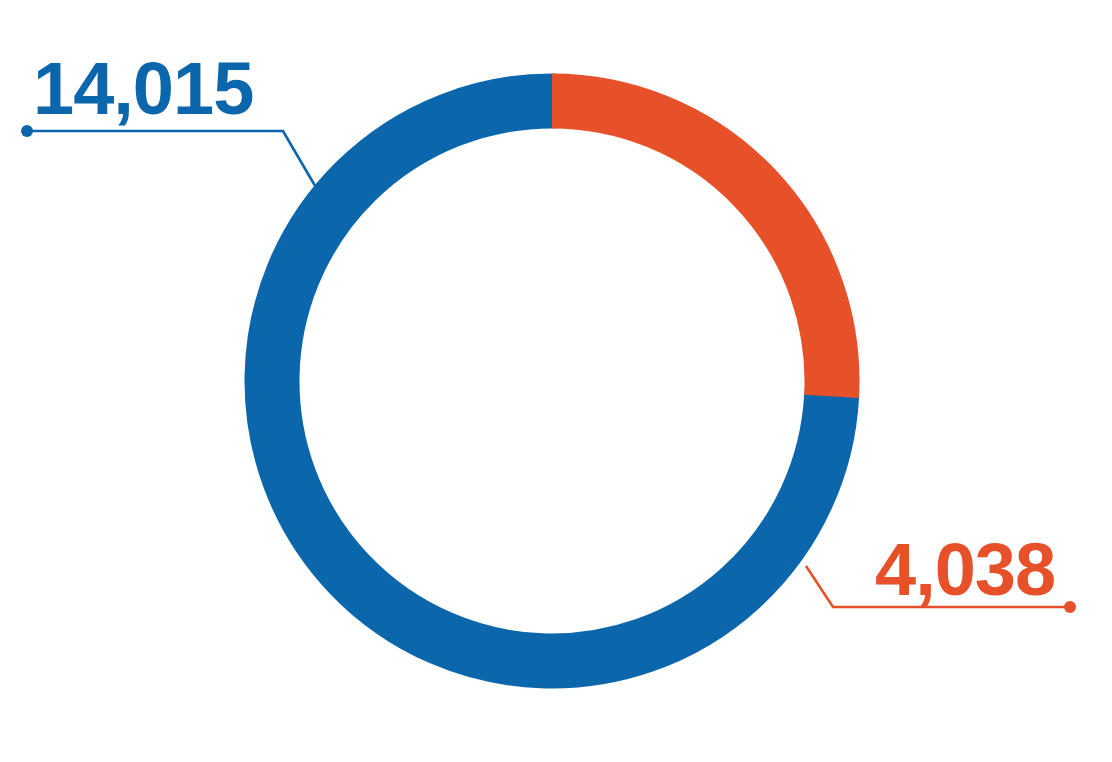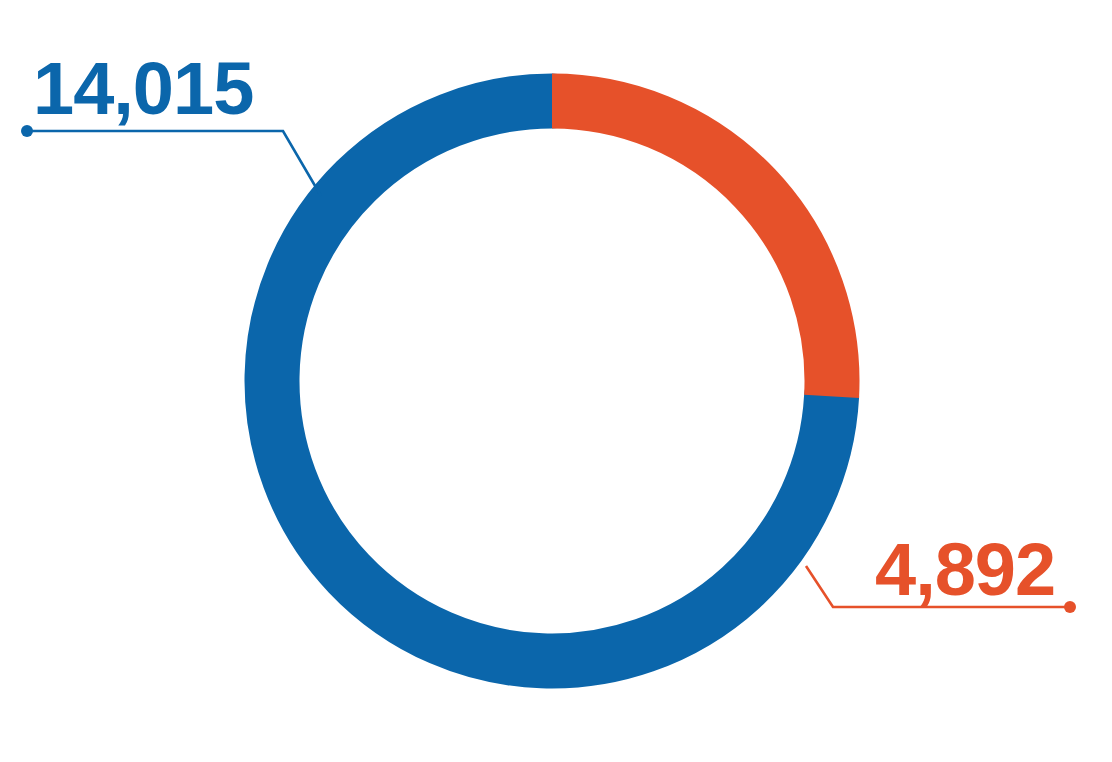--- a/index.html
+++ b/index.html
@@ -95,16 +95,16 @@
 
     <g>
       <polyline points="806,566 833,607 1067,607" fill="none" stroke="#e6512a" stroke-width="2.6" stroke-linejoin="miter" stroke-linecap="butt"></polyline>
       <circle cx="1070" cy="607" r="6" fill="#e6512a"></circle>
     </g>
 
   </svg>
 
   <div class="value-label" id="label-men">14,015</div>
 
-  <div class="value-label" id="label-women">4,892</div>
+  <div class="value-label" id="label-women">4,038</div>
 
 
 </div>
 
 </body></html>

